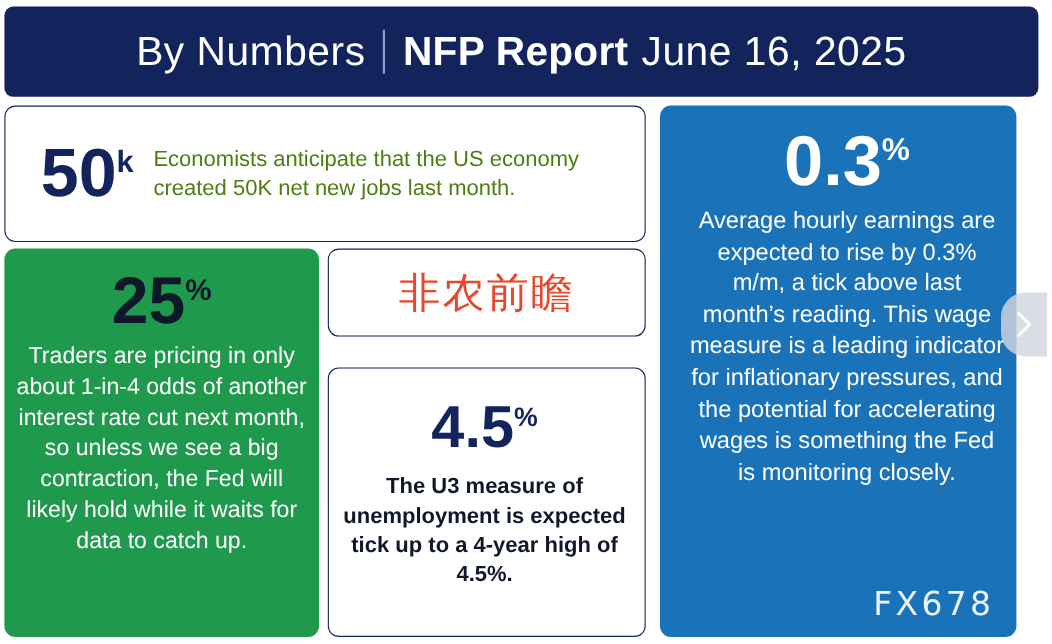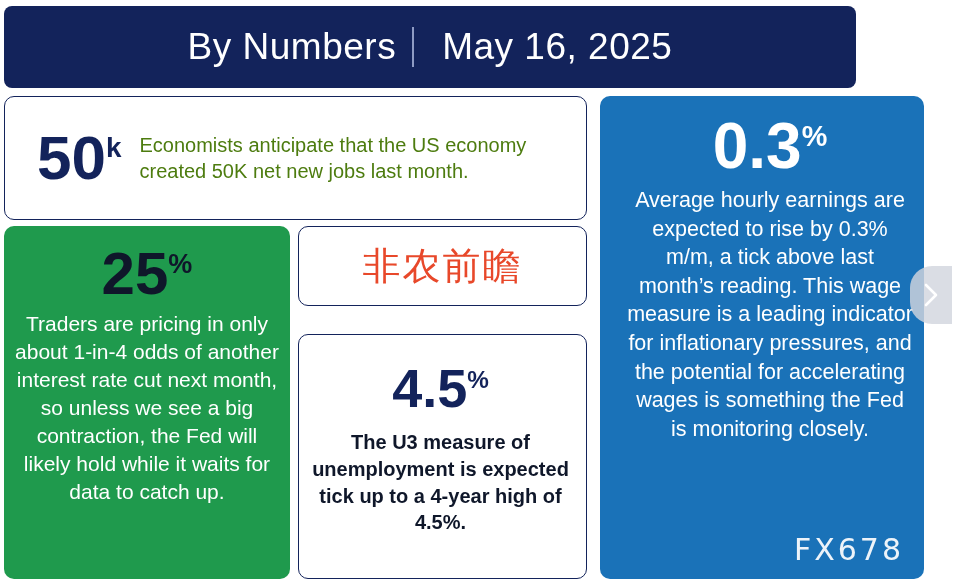--- a/index.html
+++ b/index.html
@@ -19,21 +19,21 @@
     width: 956px;
     height: 585px;
     box-sizing: border-box;
   }
 
   
   .header {
     position: absolute;
     left: 4px;
     top: 6px;
-    width: 852px;
+    width: 940px;
     height: 82px;
     background: #13235b;
     border-radius: 8px;
     display: flex;
     align-items: center;
     justify-content: center;
     color: #ffffff;
     white-space: nowrap;
   }
   .header-left {
@@ -222,21 +222,22 @@
   .next-arrow svg { display: block; }
 </style>
 </head>
 <body>
 
 <div class="infographic">
 
   <div class="header">
     <span class="header-left">By Numbers</span>
     <span class="header-divider"></span>
-    <span class="header-right">May 16, 2025</span>
+    <span class="header-mid">NFP Report</span>
+    <span class="header-right">June 16, 2025</span>
   </div>
 
   <div class="card card-white" id="card-50k">
     <div class="stat-num num">
       <span>50</span><span class="sup">k</span>
     </div>
     <div class="desc">Economists anticipate that the US economy created 50K net new jobs last month.</div>
   </div>
 
   <div class="card" id="card-25">

